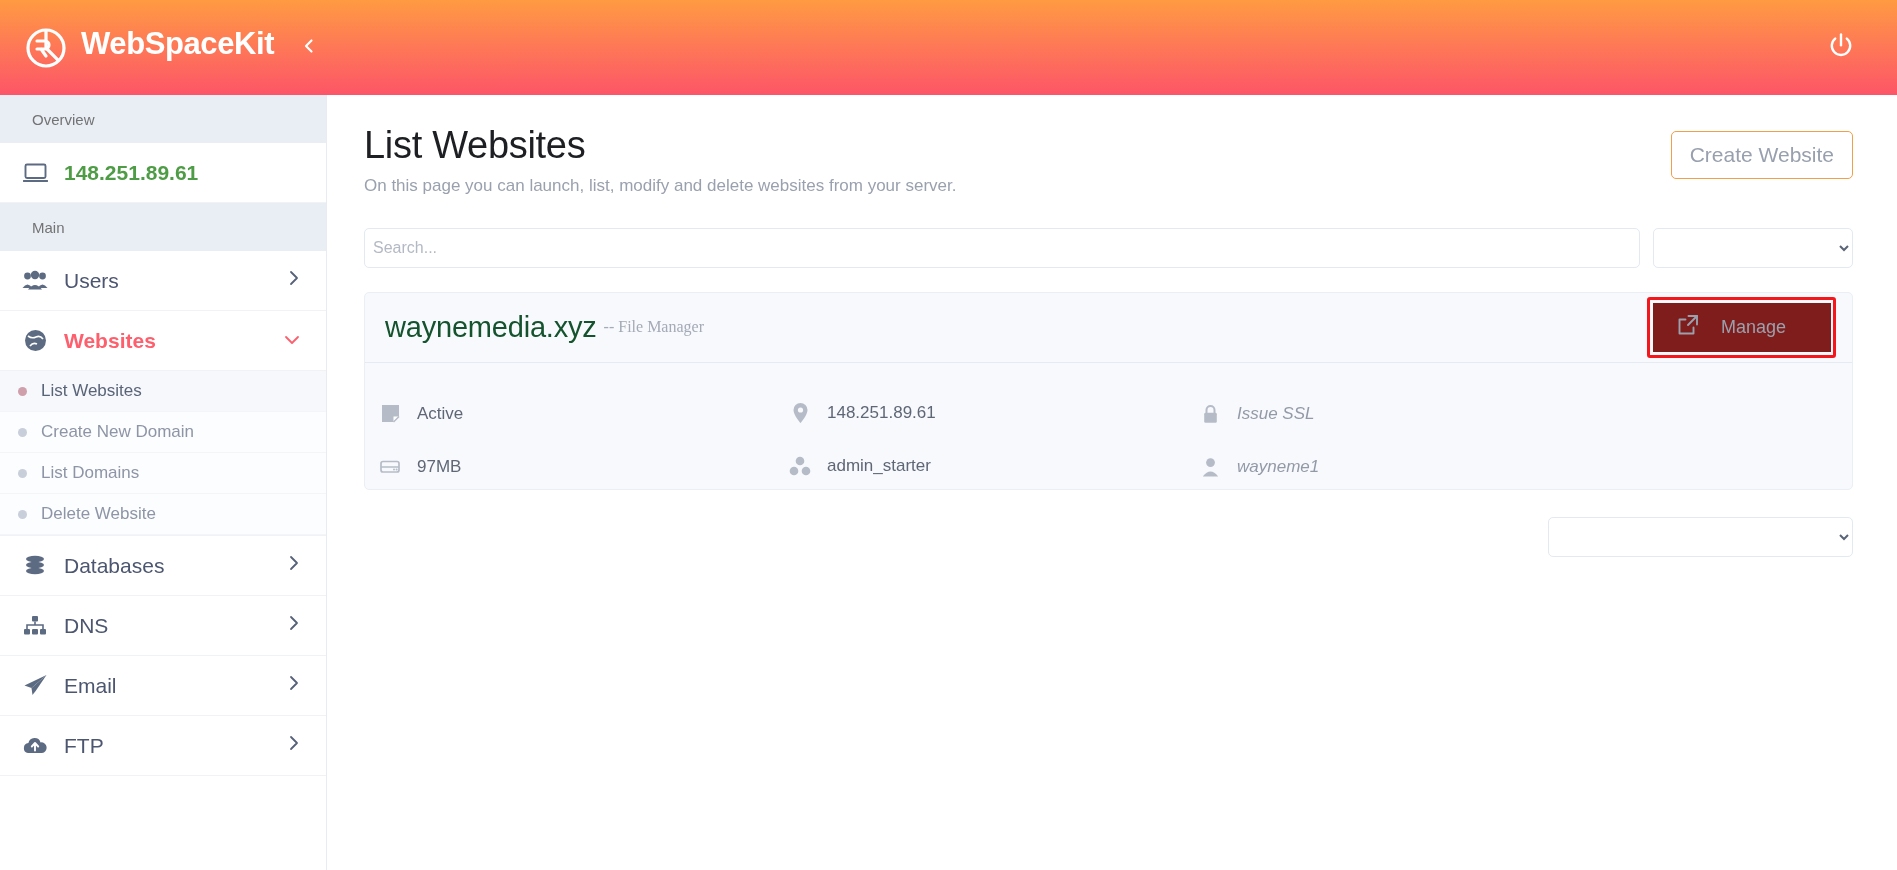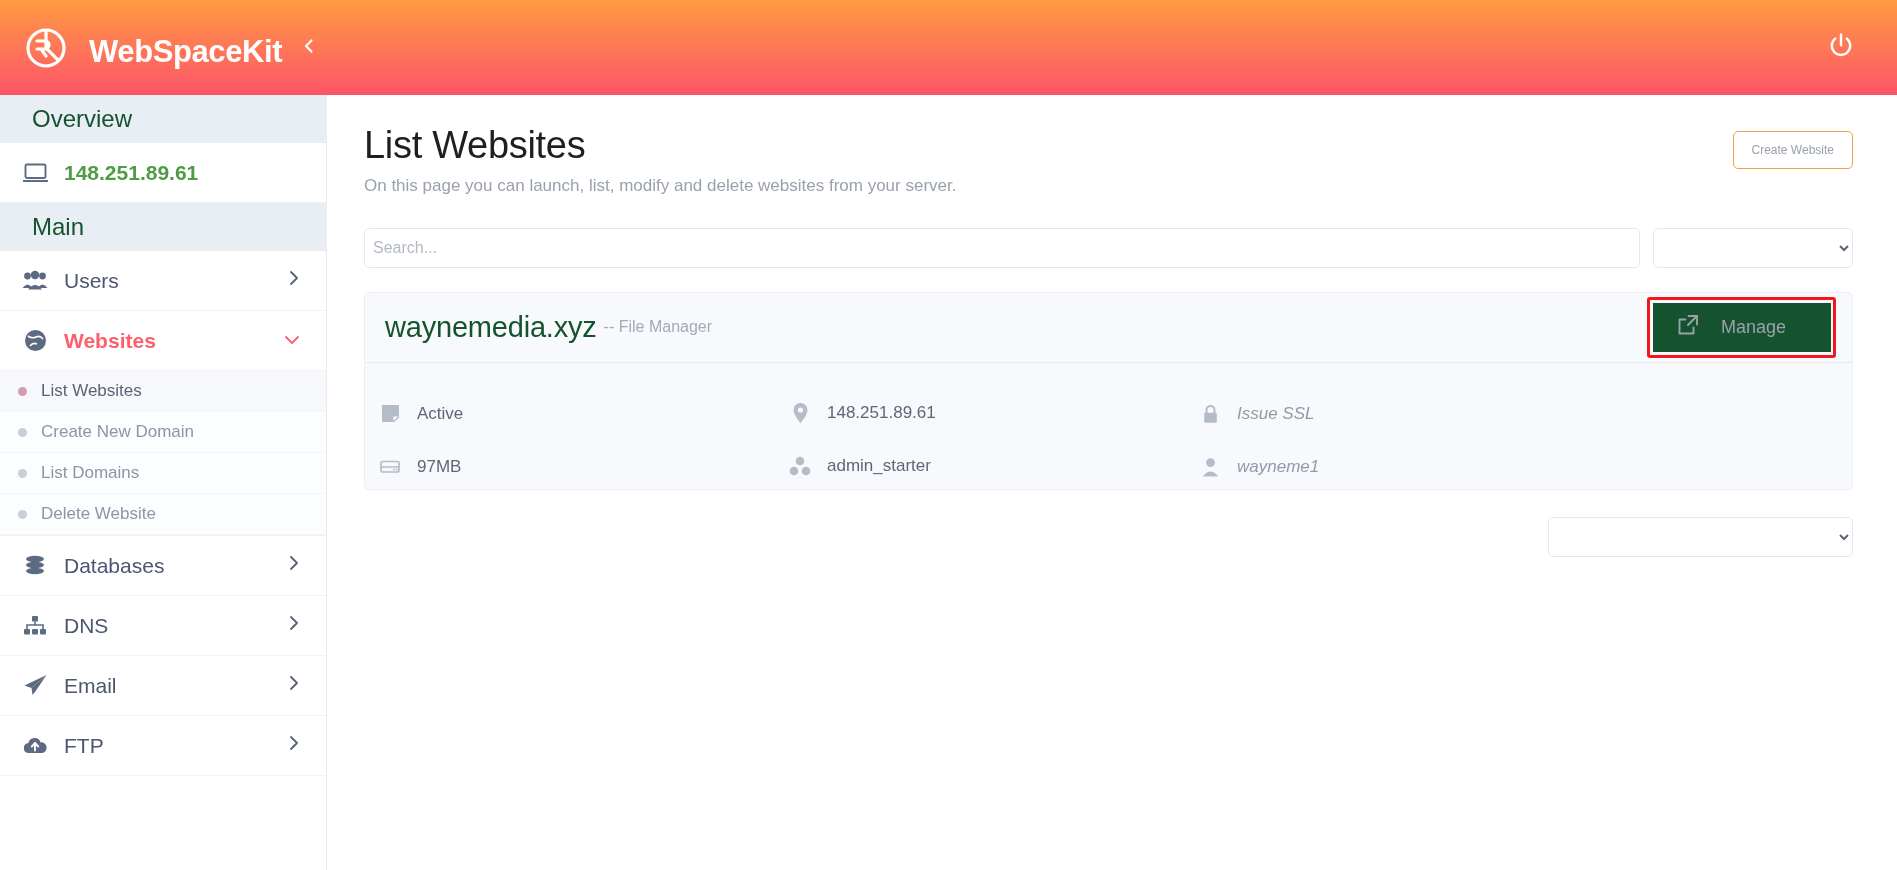--- a/index.html
+++ b/index.html
@@ -13,21 +13,21 @@
   body { position: relative; }
 
   
   .topbar {
     position: absolute; left: 0; top: 0;
     width: 1897px; height: 95px;
     background: linear-gradient(180deg, #FF9A42 0%, #FE7B55 45%, #FD5567 100%);
     display: flex; align-items: center;
   }
   .brand {
-    display: flex; align-items: flex-end; gap: 21px;
+    display: flex; align-items: flex-start; gap: 13px;
     margin-left: 24px; width: 248px;
   }
   .brand-logo { width: 44px; height: 44px; flex: 0 0 44px; }
   .brand-name {
     color: #ffffff; font-size: 31px; font-weight: bold;
     letter-spacing: -0.4px; white-space: nowrap;
   }
   .collapse-btn {
     margin-left: 20px; width: 34px; height: 34px;
     display: flex; align-items: center; justify-content: center;
@@ -45,21 +45,21 @@
     position: absolute; left: 0; top: 95px;
     width: 327px; height: 775px;
     background: #ffffff;
     border-right: 1px solid #e7ebf2;
     overflow: hidden;
   }
   .nav-section {
     height: 48px; display: flex; align-items: center;
     padding-left: 32px;
     background: #e9eef5;
-    color: #14532d; font-size: 24px;
+    color: #737373; font-size: 15px;
   }
   .nav-item {
     height: 60px; display: flex; align-items: center;
     padding: 0 26px 0 18px;
     border-bottom: 1px solid #f0f2f6;
     cursor: pointer; background: #ffffff;
   }
   .nav-item .ico {
     width: 34px; flex: 0 0 34px;
     display: flex; align-items: center; justify-content: center;
@@ -102,21 +102,21 @@
     font-size: 38px; color: #1d1f22; font-weight: normal;
     letter-spacing: -0.3px; line-height: 1.1;
   }
   .page-sub {
     margin-top: 9px; font-size: 17px; color: #9aa1ae;
   }
   .create-btn {
     margin-top: 6px;
     border: 1px solid #f0a04a; border-radius: 5px;
     background: #ffffff; color: #98a0ae;
-    font-size: 12px; font-family: inherit;
+    font-size: 21px; font-family: inherit;
     padding: 11px 18px; cursor: pointer; white-space: nowrap;
   }
 
   
   .filter-row { display: flex; gap: 13px; margin-top: 32px; }
   .search-input {
     flex: 1 1 auto; height: 40px;
     border: 1px solid #e3e9f1; border-radius: 5px;
     padding: 0 8px; font-size: 16px; font-family: inherit;
     color: #5a6478; background: #ffffff; outline: none;
@@ -139,30 +139,30 @@
   .site-card-head {
     height: 70px; display: flex; align-items: center;
     padding: 0 16px 0 20px;
     border-bottom: 1px solid #e6ebf3;
   }
   .site-domain {
     font-size: 29px; color: #14532d; font-weight: 300;
     letter-spacing: -0.2px;
   }
   .site-domain-suffix {
-    font-size: 16px; color: #a4aab6; margin-left: 7px;
+    font-size: 16px; color: #a4aab6; margin-left: 7px; font-family: Liberation Serif, serif;
   }
   .site-head-spacer { flex: 1 1 auto; }
   .manage-wrap {
     border: 3px solid #f5161b; border-radius: 3px;
     padding: 3px 2px 3px 3px;
   }
   .manage-btn {
     display: flex; align-items: center; gap: 22px;
-    background: #14532d; border: none; cursor: pointer;
+    background: #7f1d1d; border: none; cursor: pointer;
     padding: 11px 45px 11px 24px;
     font-size: 18px; color: #9aa1ad; font-family: inherit;
   }
   .site-rows { padding: 8px 0 12px 0; }
   .site-row {
     display: flex; align-items: flex-end; height: 53px;
     padding-left: 14px;
   }
   .cell {
     display: flex; align-items: center; gap: 16px;

